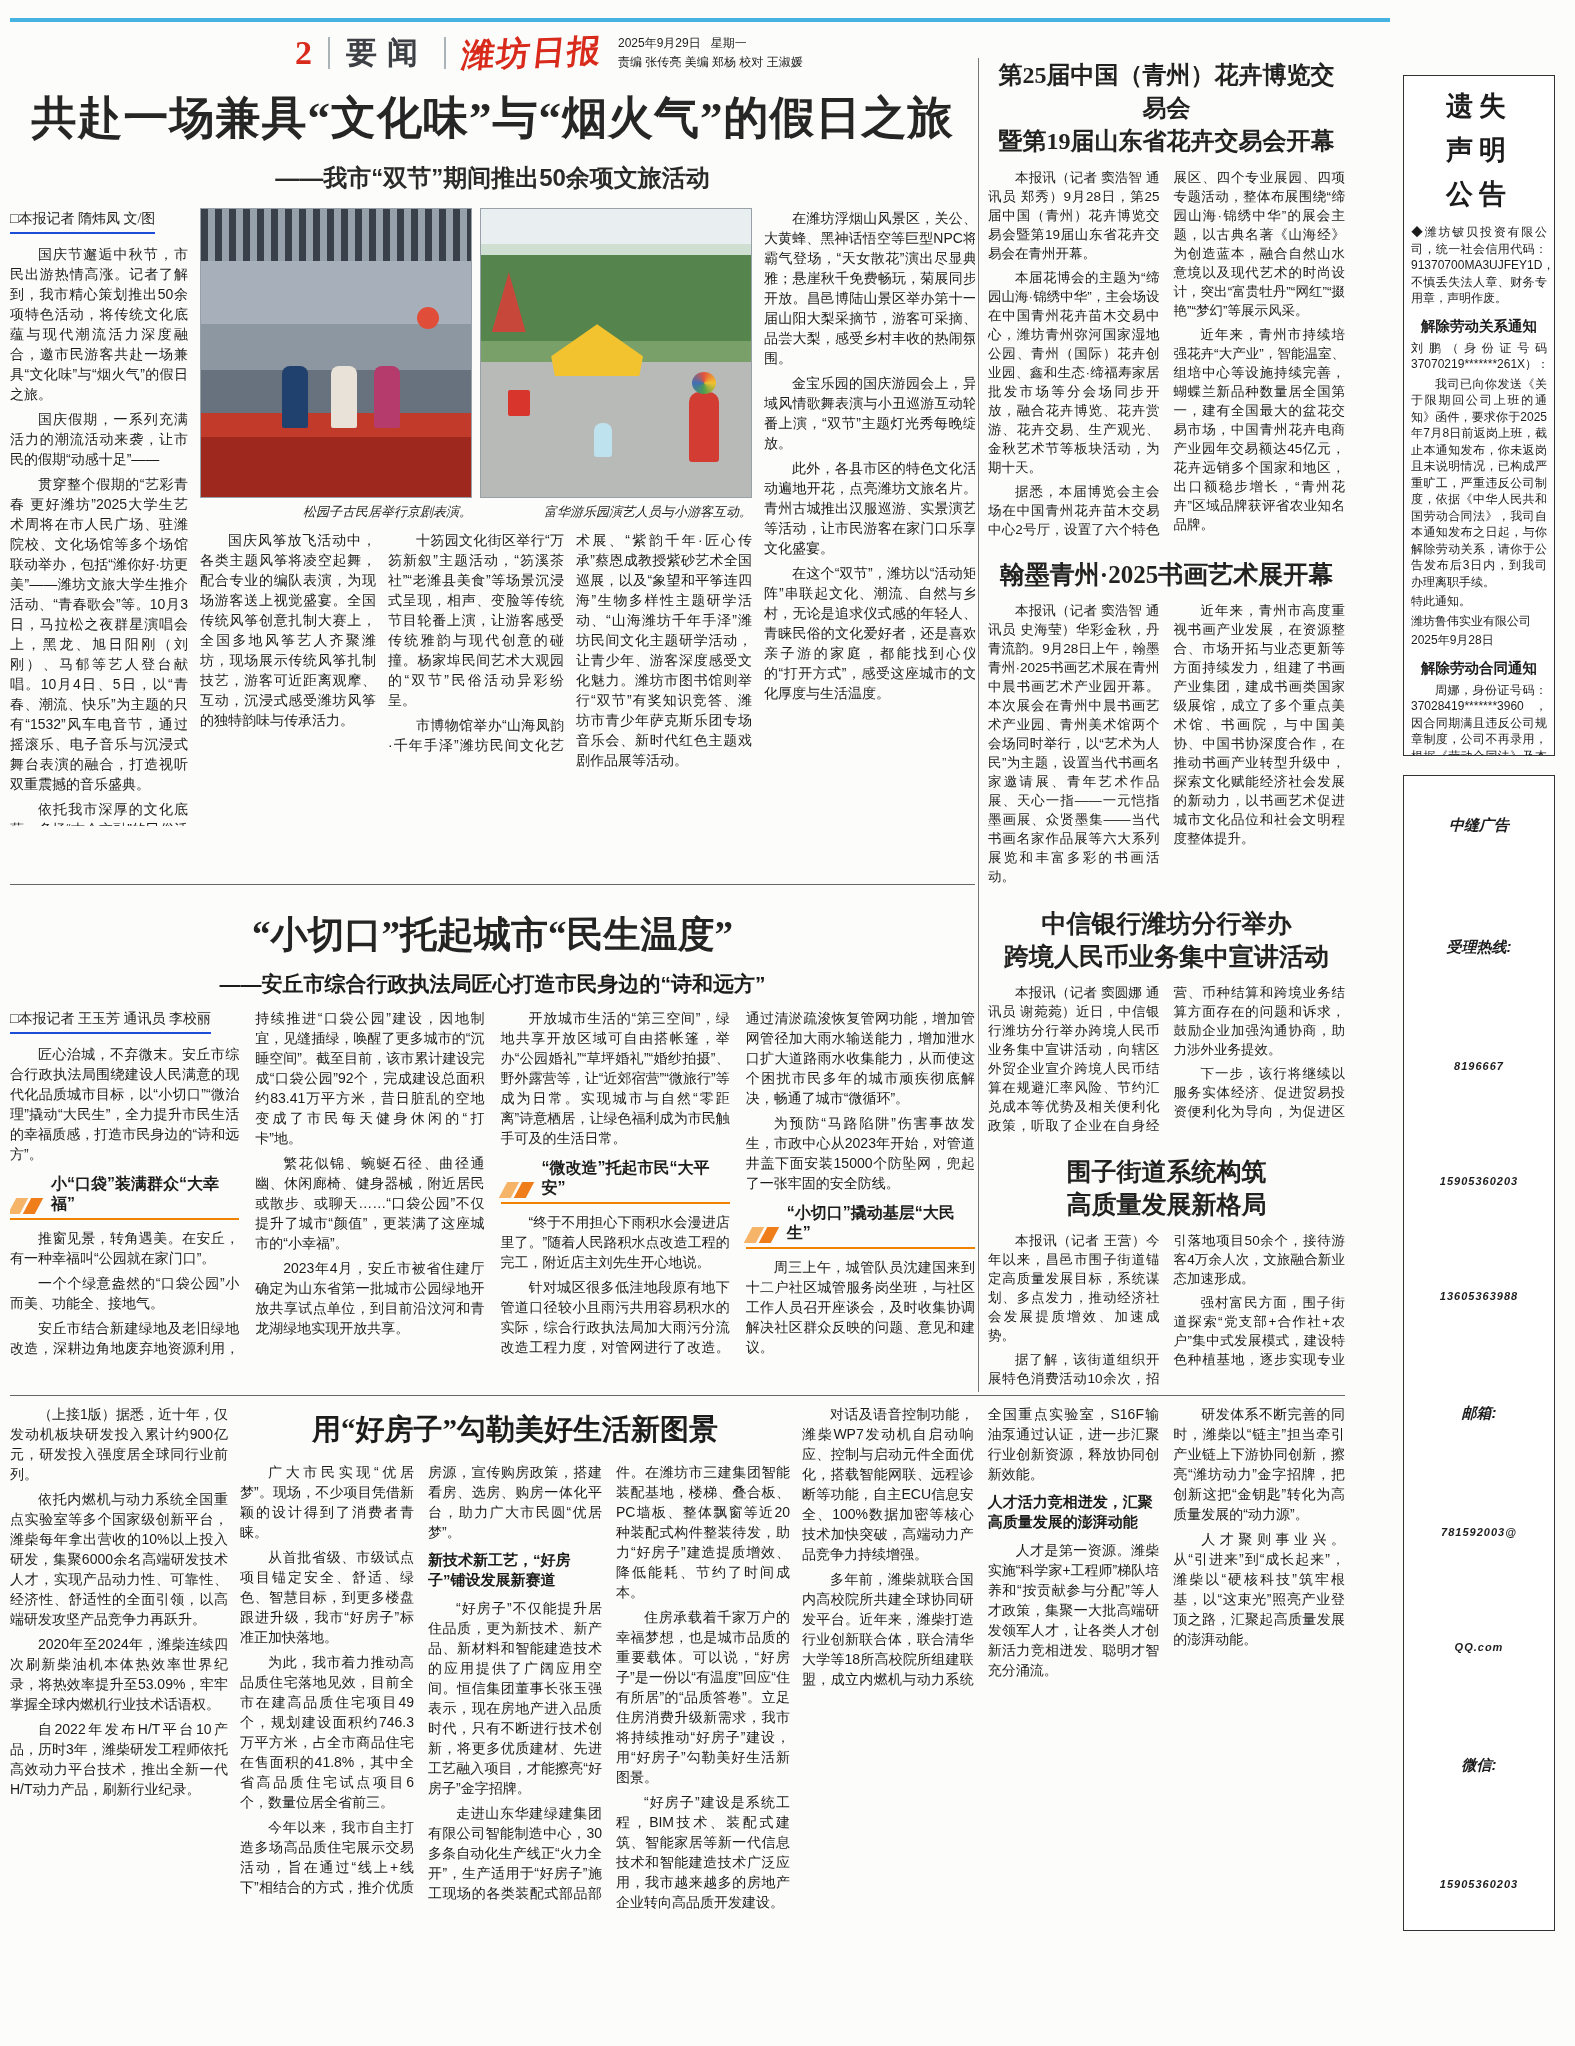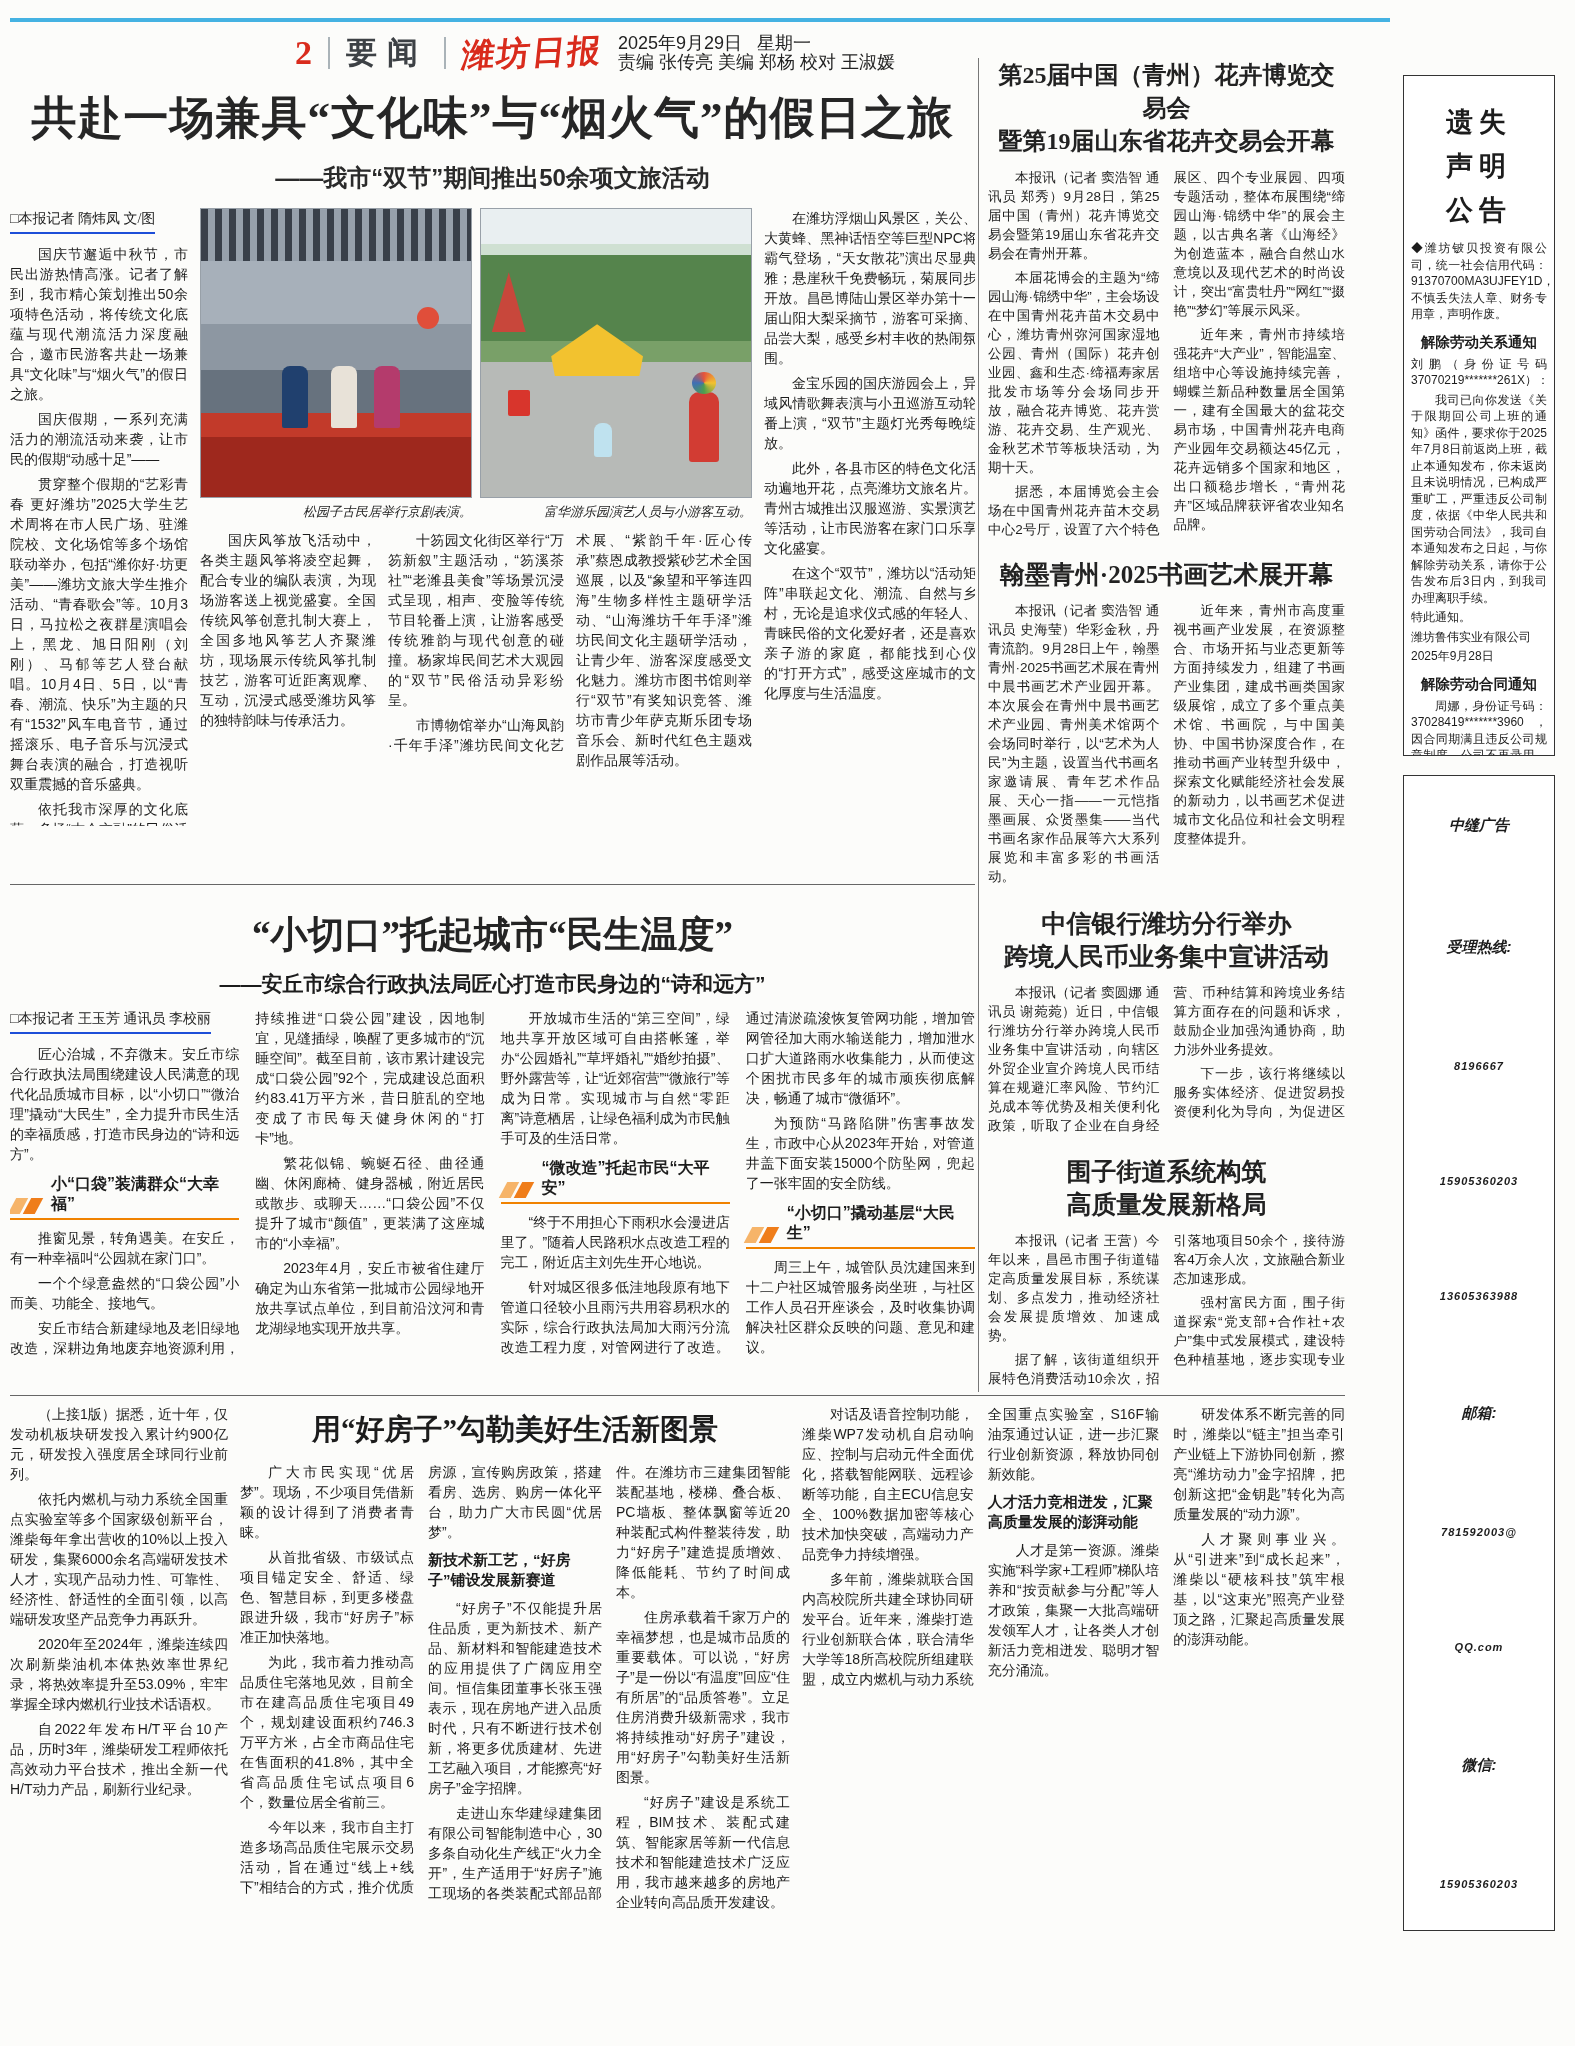--- a/index.html
+++ b/index.html
@@ -10,21 +10,21 @@
   .body-txt{font-size:14px;line-height:20px;}
 
   
   #blue-line{left:10px;top:18px;width:1380px;height:4px;background:#45b2e2;}
   #header{left:295px;top:30px;width:790px;height:46px;display:flex;align-items:center;gap:16px;}
   .pgno{color:#d92b1c;font-size:34px;font-weight:bold;font-family:"Liberation Serif",serif;}
   .vbar{width:2px;height:32px;background:#aab3b8;}
   .section{font-size:31px;font-weight:bold;color:#3d4145;letter-spacing:10px;font-family:"Liberation Serif",serif;}
   .logo{color:#d92b1c;font-size:33px;font-weight:bold;font-family:"Liberation Serif",serif;
         transform:skewX(-8deg) rotate(-2deg);letter-spacing:2px;}
-  .dateblock{font-size:18px;line-height:19px;color:#222;}
+  .dateblock{font-size:12px;line-height:19px;color:#222;}
 
   
   #a1{left:10px;top:78px;width:965px;height:802px;overflow:hidden;}
   .h1-main{text-align:center;font-family:"Liberation Serif",serif;font-weight:bold;
            font-size:45px;letter-spacing:1px;color:#262626;margin:10px 0 14px;}
   .h2-main{text-align:center;font-weight:bold;font-size:24px;color:#2a2a2a;margin-bottom:14px;}
   .byline{display:inline-block;font-size:14px;border-bottom:2px solid #1d4ed8;padding-bottom:3px;
           margin:0 0 10px;text-indent:0;font-family:"Liberation Serif",serif;}
   #a1-body{display:flex;gap:12px;height:618px;overflow:hidden;}
   #a1-c1{width:178px;flex:none;overflow:hidden;}
@@ -83,21 +83,21 @@
   
   #b-left{left:10px;top:1404px;width:218px;height:632px;overflow:hidden;}
   #b-mid{left:240px;top:1404px;width:550px;height:632px;overflow:hidden;}
   #b-right{left:802px;top:1404px;width:543px;height:632px;overflow:hidden;}
   .h1-bmid{text-align:center;font-weight:bold;font-family:"Liberation Serif",serif;font-size:29px;margin:6px 0 12px;}
   #b-mid-cols{column-count:3;column-gap:14px;height:566px;overflow:hidden;}
   #b-right-cols{column-count:3;column-gap:14px;height:624px;overflow:hidden;}
   .plain-sub{font-weight:bold;text-indent:0;margin:8px 0;font-size:15px;break-inside:avoid;}
 
   
-  .sidebox{left:1403px;width:152px;border:1px solid #333;background:#fff;box-sizing:border-box;padding:24px 7px;overflow:hidden;}
+  .sidebox{left:1403px;width:152px;border:1px solid #333;background:#fff;box-sizing:border-box;padding:8px 7px;overflow:hidden;}
   #lostbox{top:75px;height:681px;}
   #adbox{top:775px;height:1156px;display:flex;flex-direction:column;justify-content:space-between;align-items:center;padding:40px 7px;font-style:italic;}
   .lost-title{text-align:center;font-size:27px;font-weight:bold;letter-spacing:6px;line-height:44px;font-family:"Liberation Serif",serif;}
   .notice-title{text-align:center;font-weight:bold;font-size:14.5px;margin:10px 0 4px;text-indent:0;}
   .sidebox p{font-size:12px;line-height:16.5px;margin-bottom:3px;}
   .sign{text-align:left;text-indent:0;}
   .ad-label{font-size:15px;font-weight:bold;}
   .ad-num{font-size:11px;font-weight:bold;letter-spacing:1px;}
 </style>
 </head>

